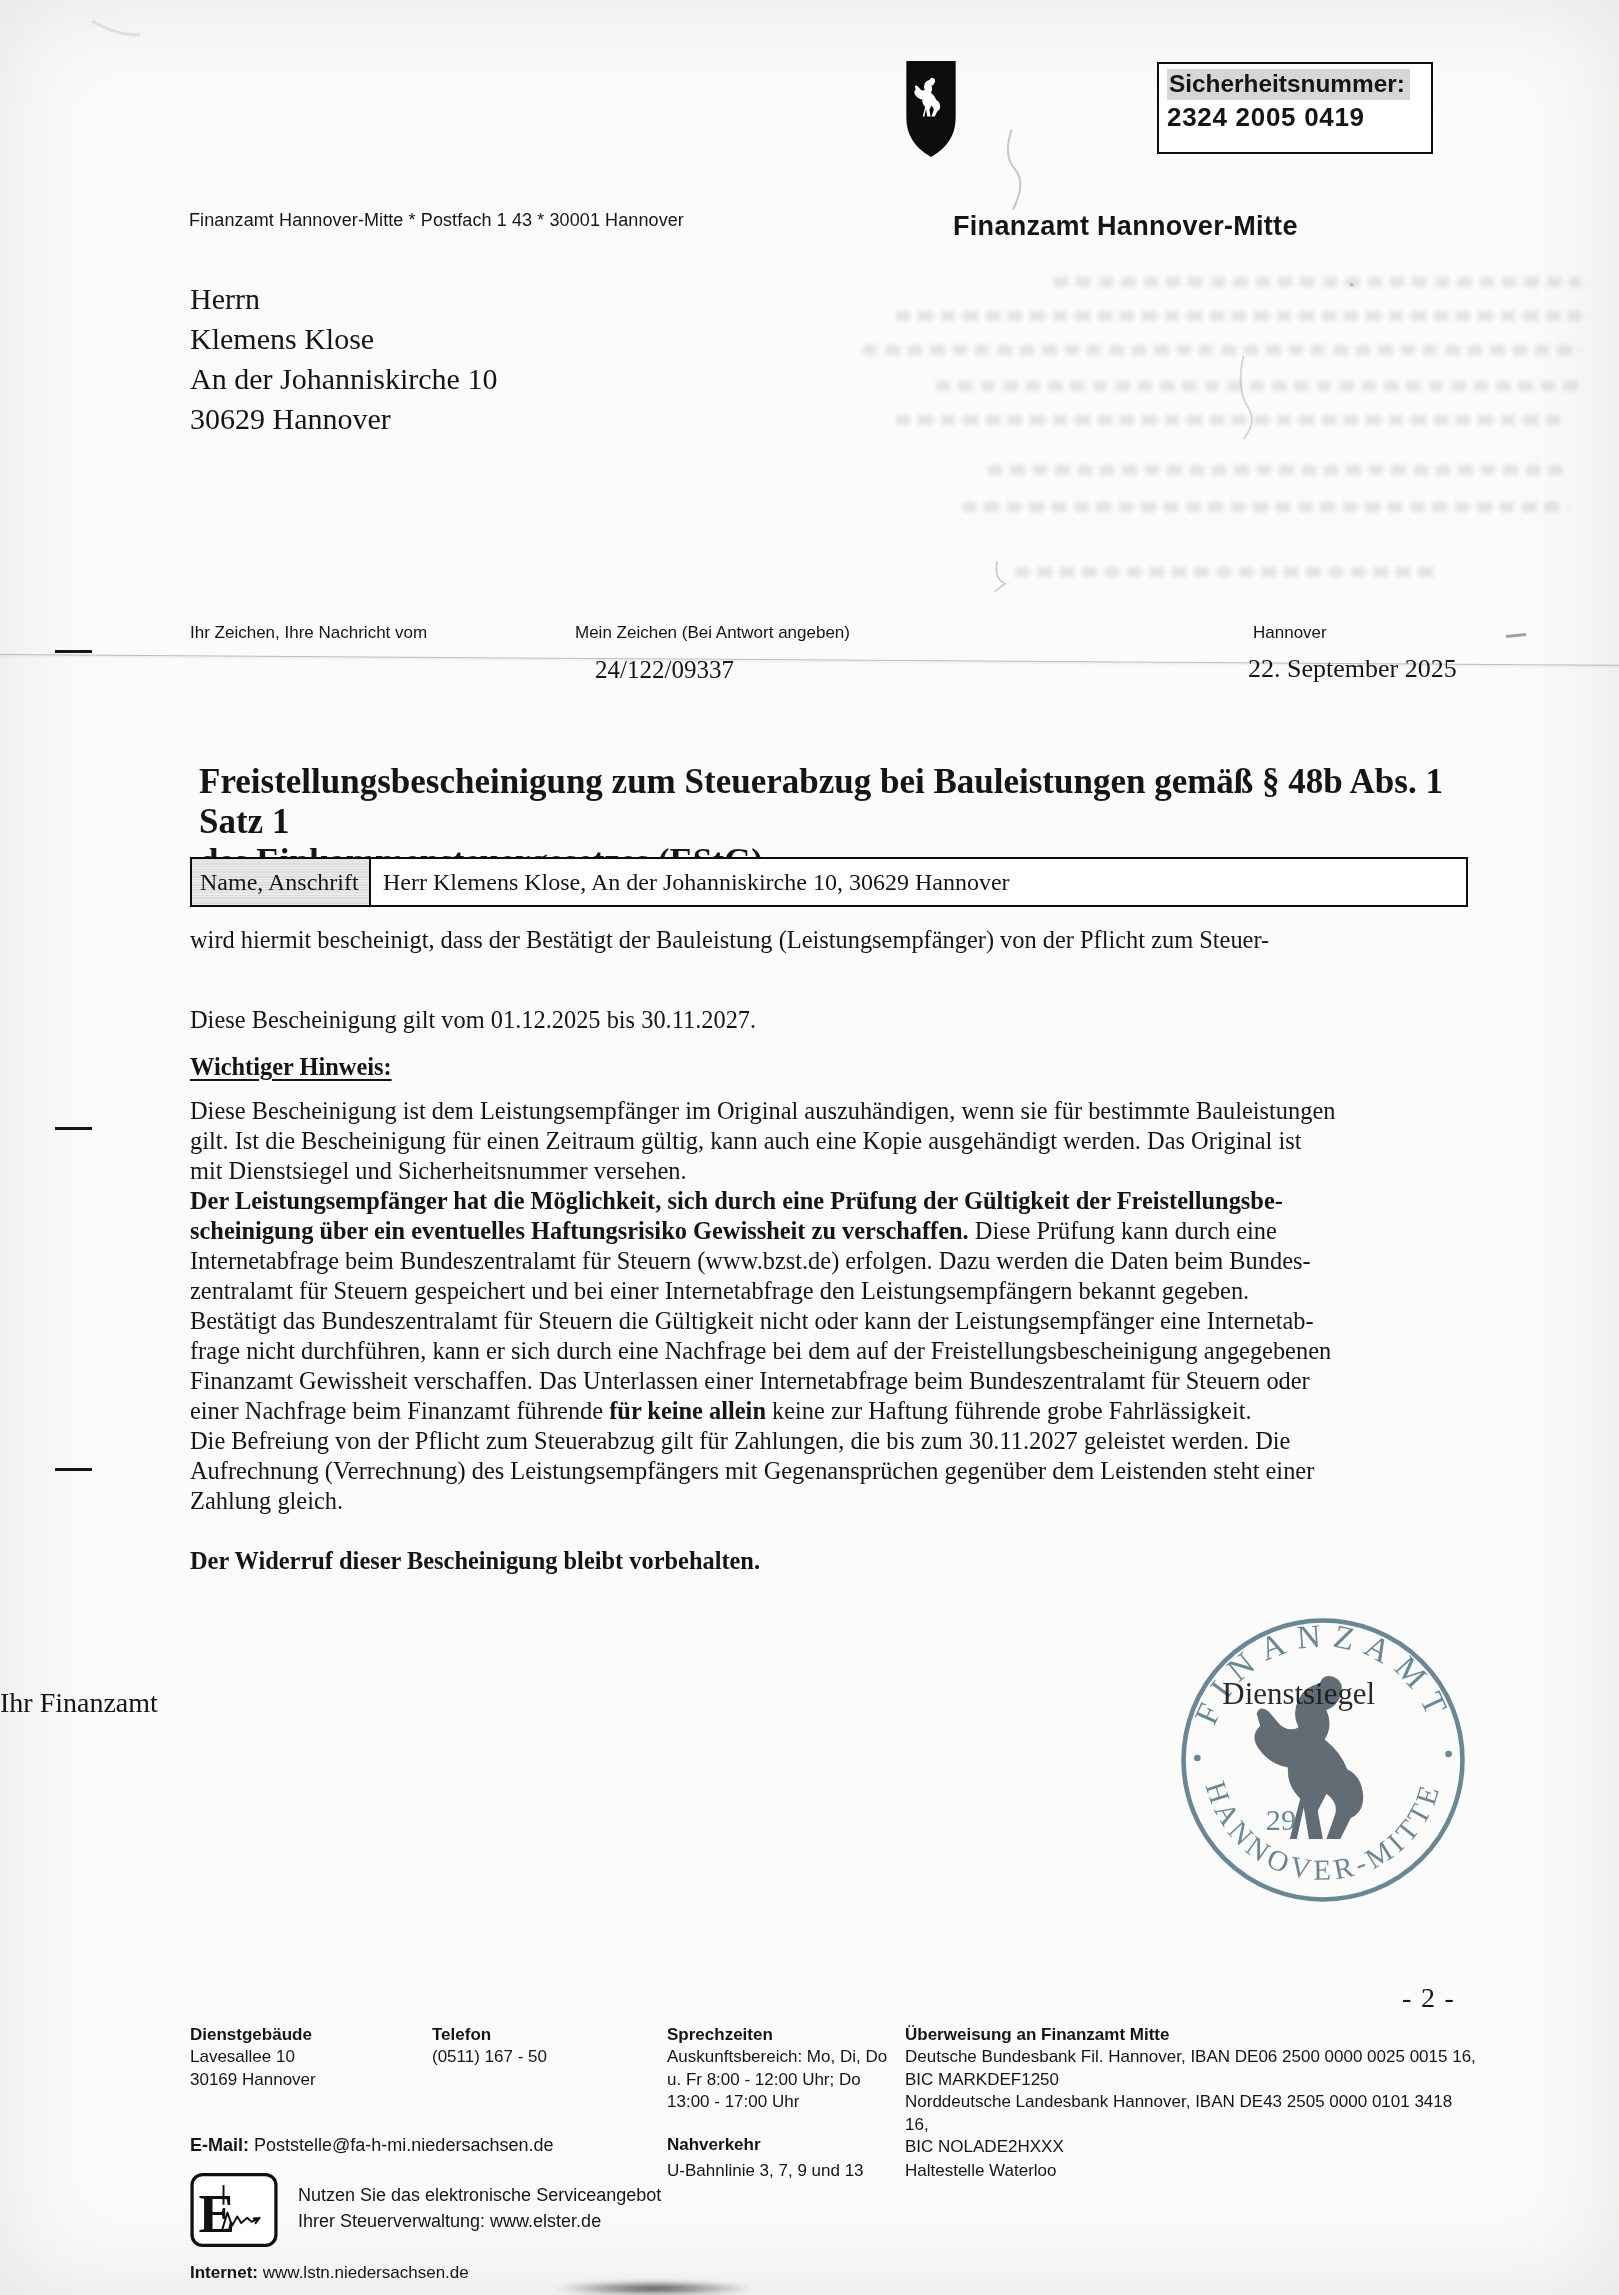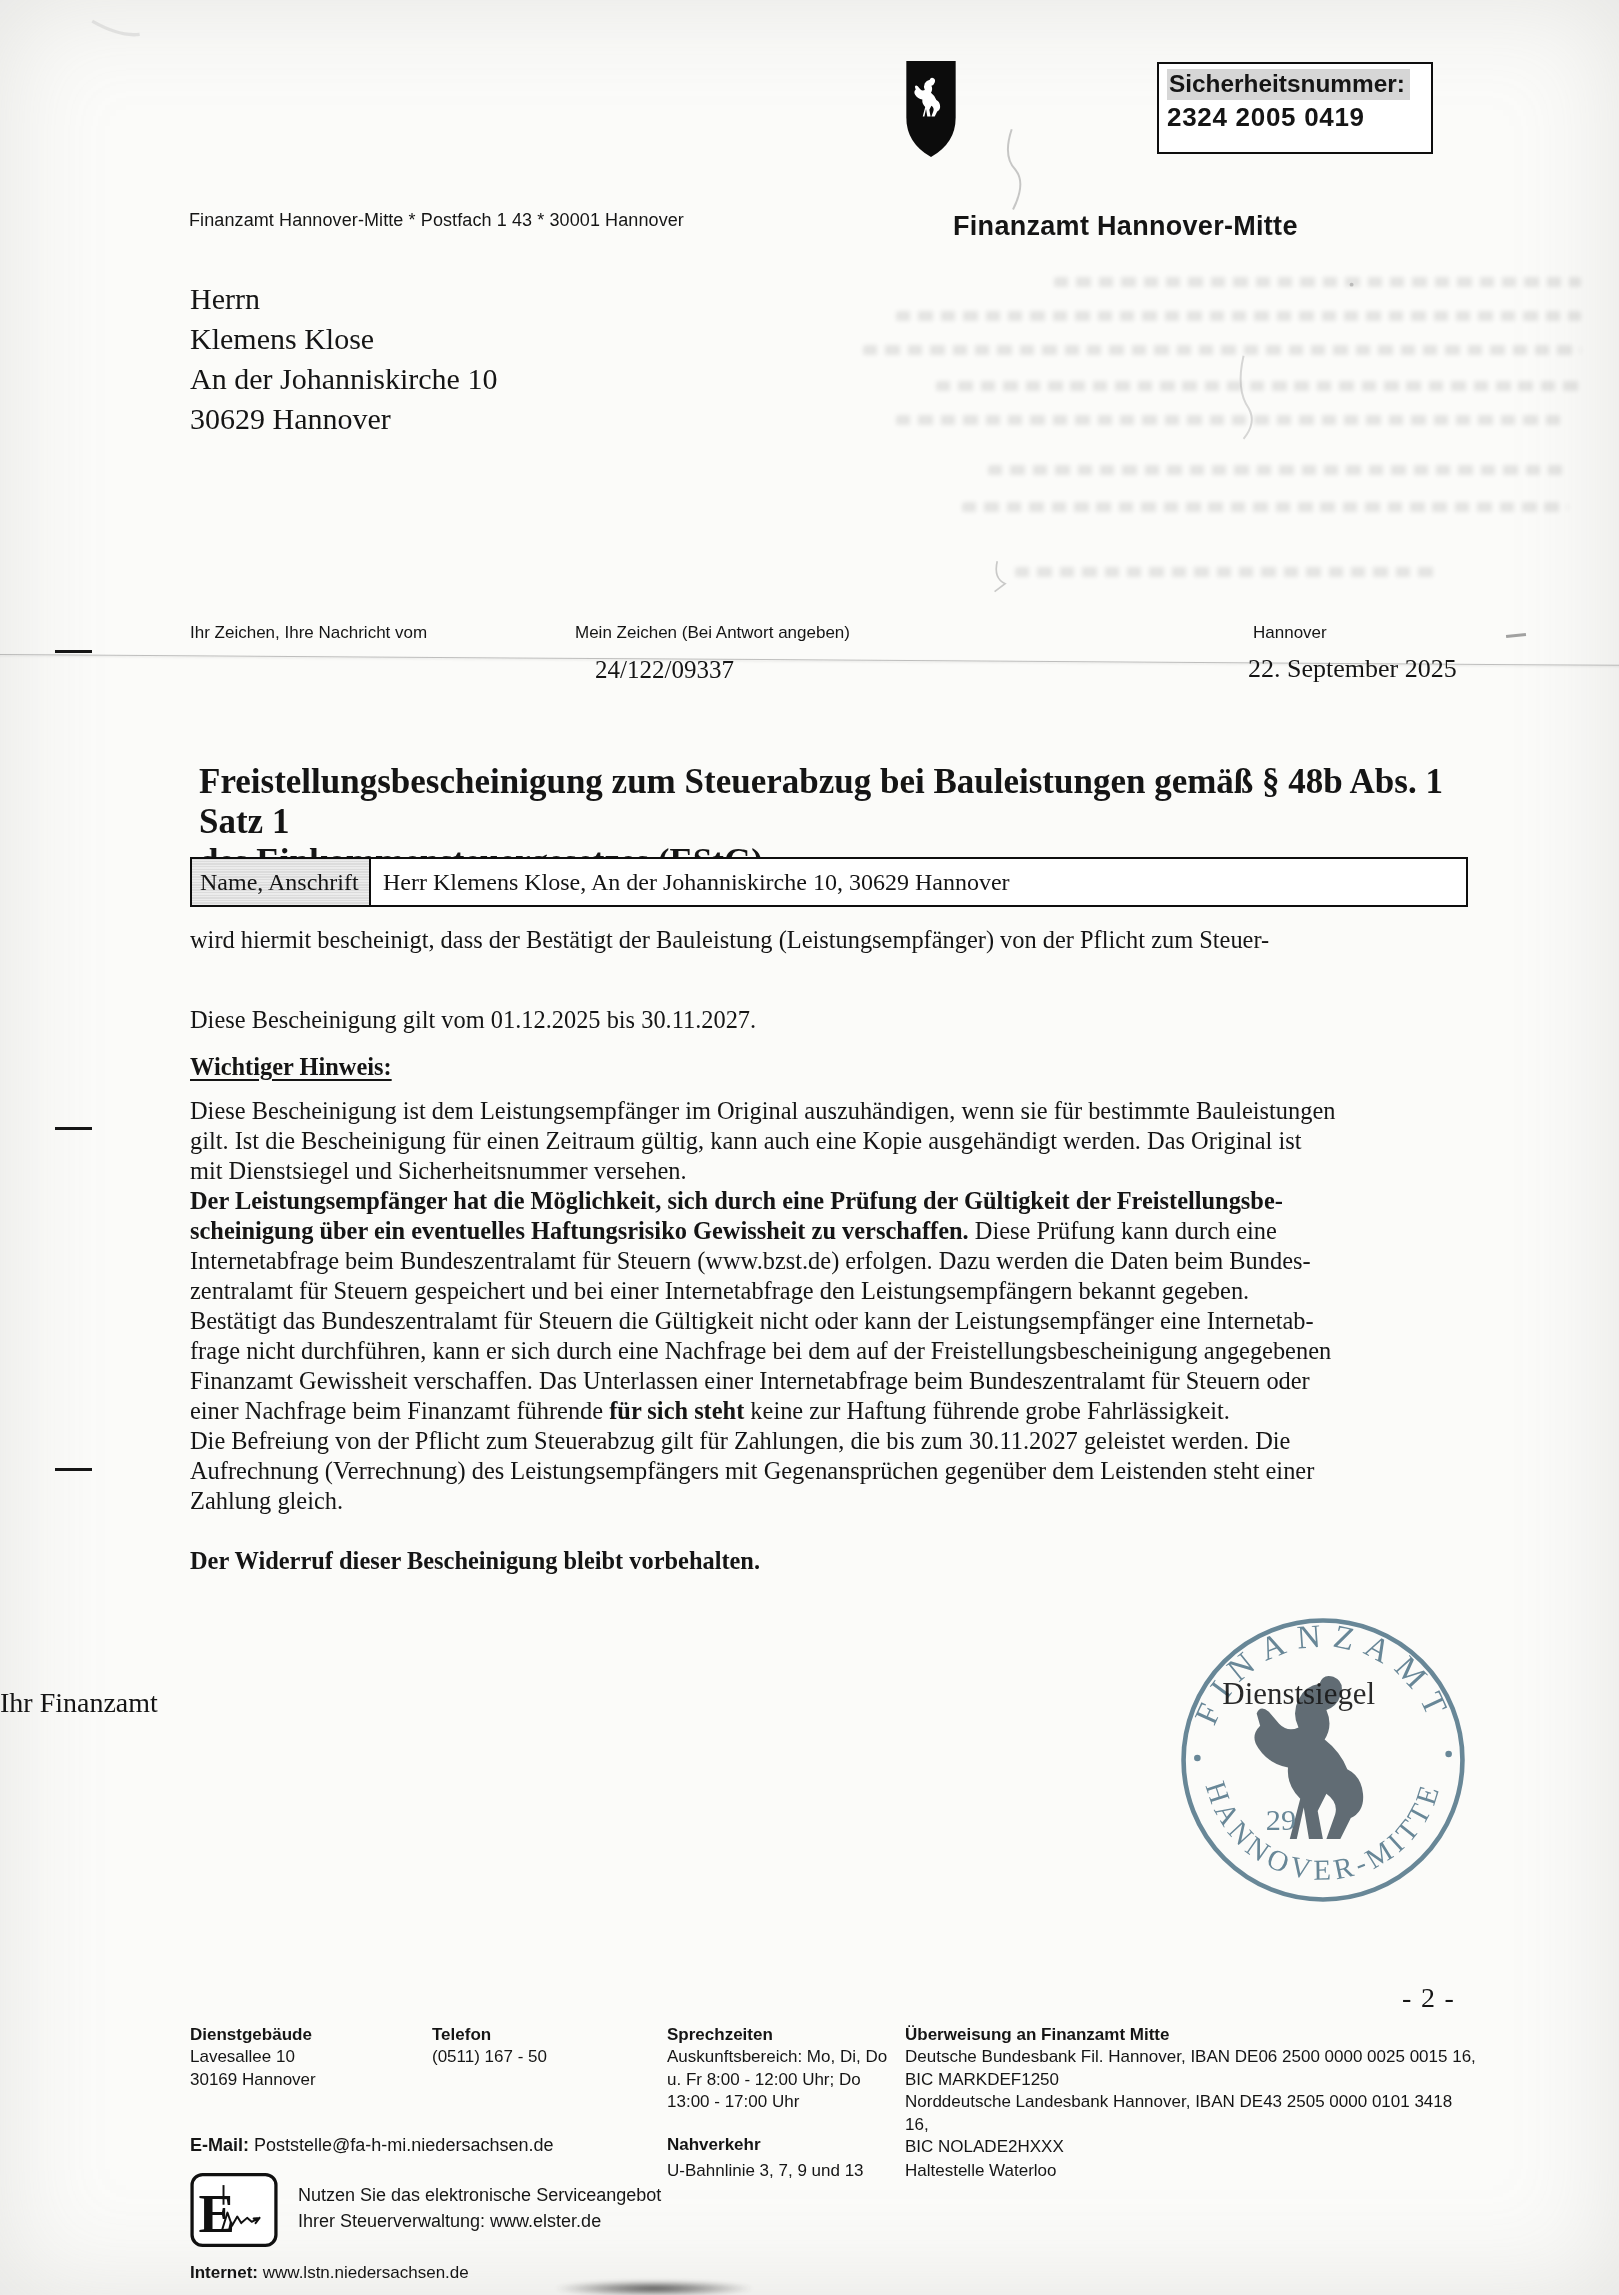--- a/index.html
+++ b/index.html
@@ -169,21 +169,21 @@
     <div><span>Diese Bescheinigung ist dem Leistungsempfänger im Original auszuhändigen, wenn sie für bestimmte Bauleistungen</span></div>
     <div><span>gilt. Ist die Bescheinigung für einen Zeitraum gültig, kann auch eine Kopie ausgehändigt werden. Das Original ist</span></div>
     <div><span>mit Dienstsiegel und Sicherheitsnummer versehen.</span></div>
     <div><span class="b">Der Leistungsempfänger hat die Möglichkeit, sich durch eine Prüfung der Gültigkeit der Freistellungsbe-</span></div>
     <div><span class="b">scheinigung über ein eventuelles Haftungsrisiko Gewissheit zu verschaffen.</span><span> Diese Prüfung kann durch eine</span></div>
     <div><span>Internetabfrage beim Bundeszentralamt für Steuern (www.bzst.de) erfolgen. Dazu werden die Daten beim Bundes-</span></div>
     <div><span>zentralamt für Steuern gespeichert und bei einer Internetabfrage den Leistungsempfängern bekannt gegeben.</span></div>
     <div><span>Bestätigt das Bundeszentralamt für Steuern die Gültigkeit nicht oder kann der Leistungsempfänger eine Internetab-</span></div>
     <div><span>frage nicht durchführen, kann er sich durch eine Nachfrage bei dem auf der Freistellungsbescheinigung angegebenen</span></div>
     <div><span>Finanzamt Gewissheit verschaffen. Das Unterlassen einer Internetabfrage beim Bundeszentralamt für Steuern oder</span></div>
-    <div><span>einer Nachfrage beim Finanzamt führende </span><span class="b">für sich steht</span><span> keine zur Haftung führende grobe Fahrlässigkeit.</span></div>
+    <div><span>einer Nachfrage beim Finanzamt führende </span><span class="b">für keine allein</span><span> keine zur Haftung führende grobe Fahrlässigkeit.</span></div>
     <div><span>Die Befreiung von der Pflicht zum Steuerabzug gilt für Zahlungen, die bis zum 30.11.2027 geleistet werden. Die</span></div>
     <div><span>Aufrechnung (Verrechnung) des Leistungsempfängers mit Gegenansprüchen gegenüber dem Leistenden steht einer</span></div>
     <div><span>Zahlung gleich.</span></div>
   </div>
 
   <div class="abs bodytext revocation">Der Widerruf dieser Bescheinigung bleibt vorbehalten.</div>
 
   <div class="abs closing">Ihr Finanzamt</div>
 
   <svg class="abs stamp" width="296" height="296" viewBox="0 0 450 450">

